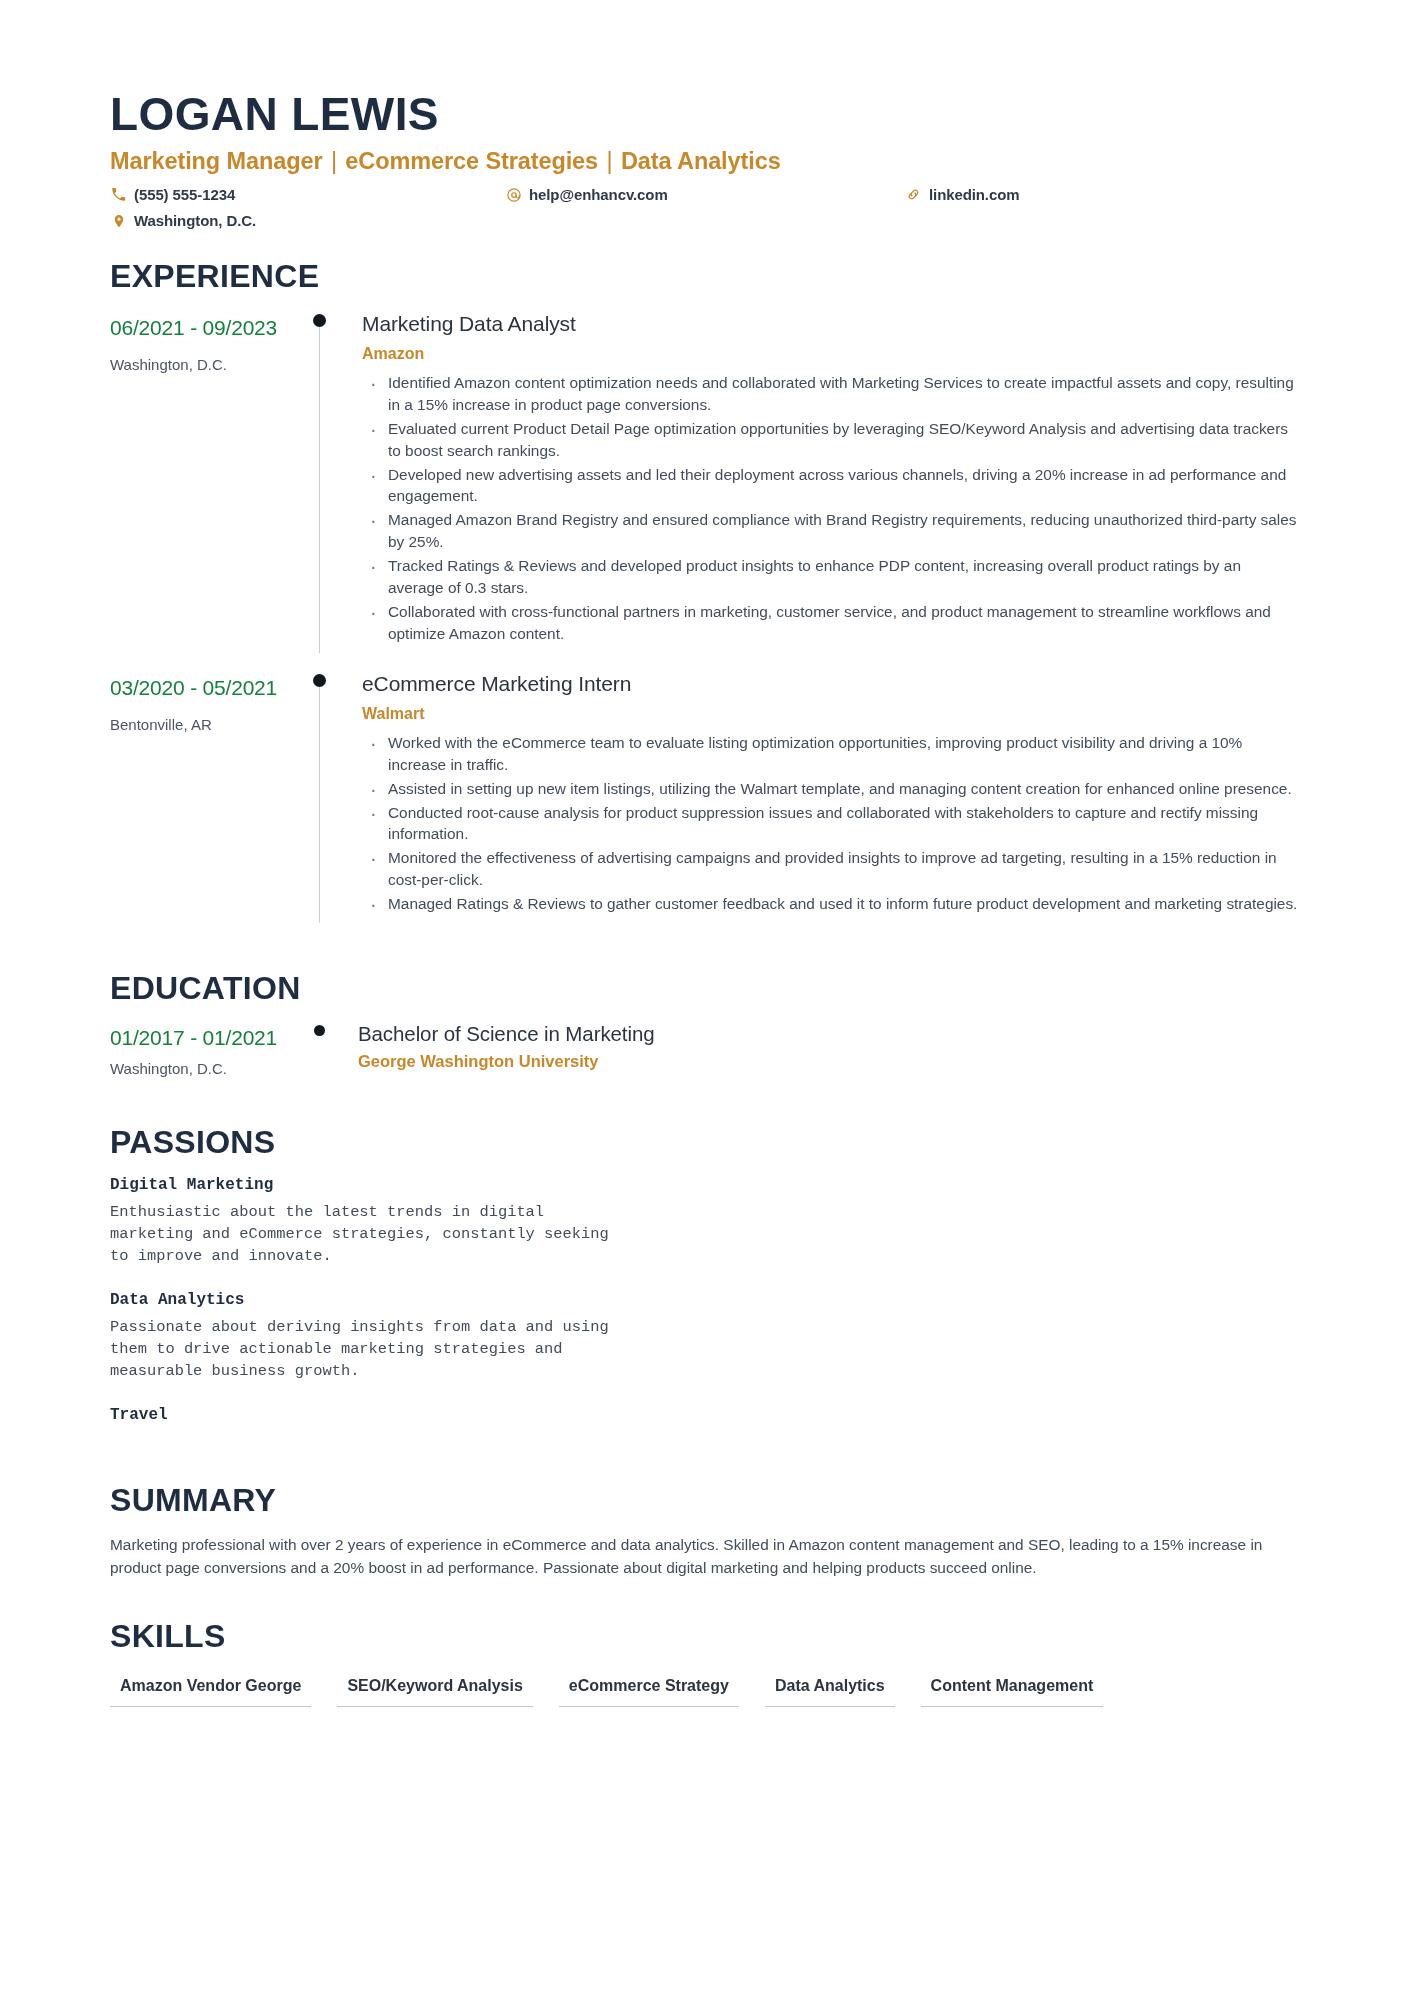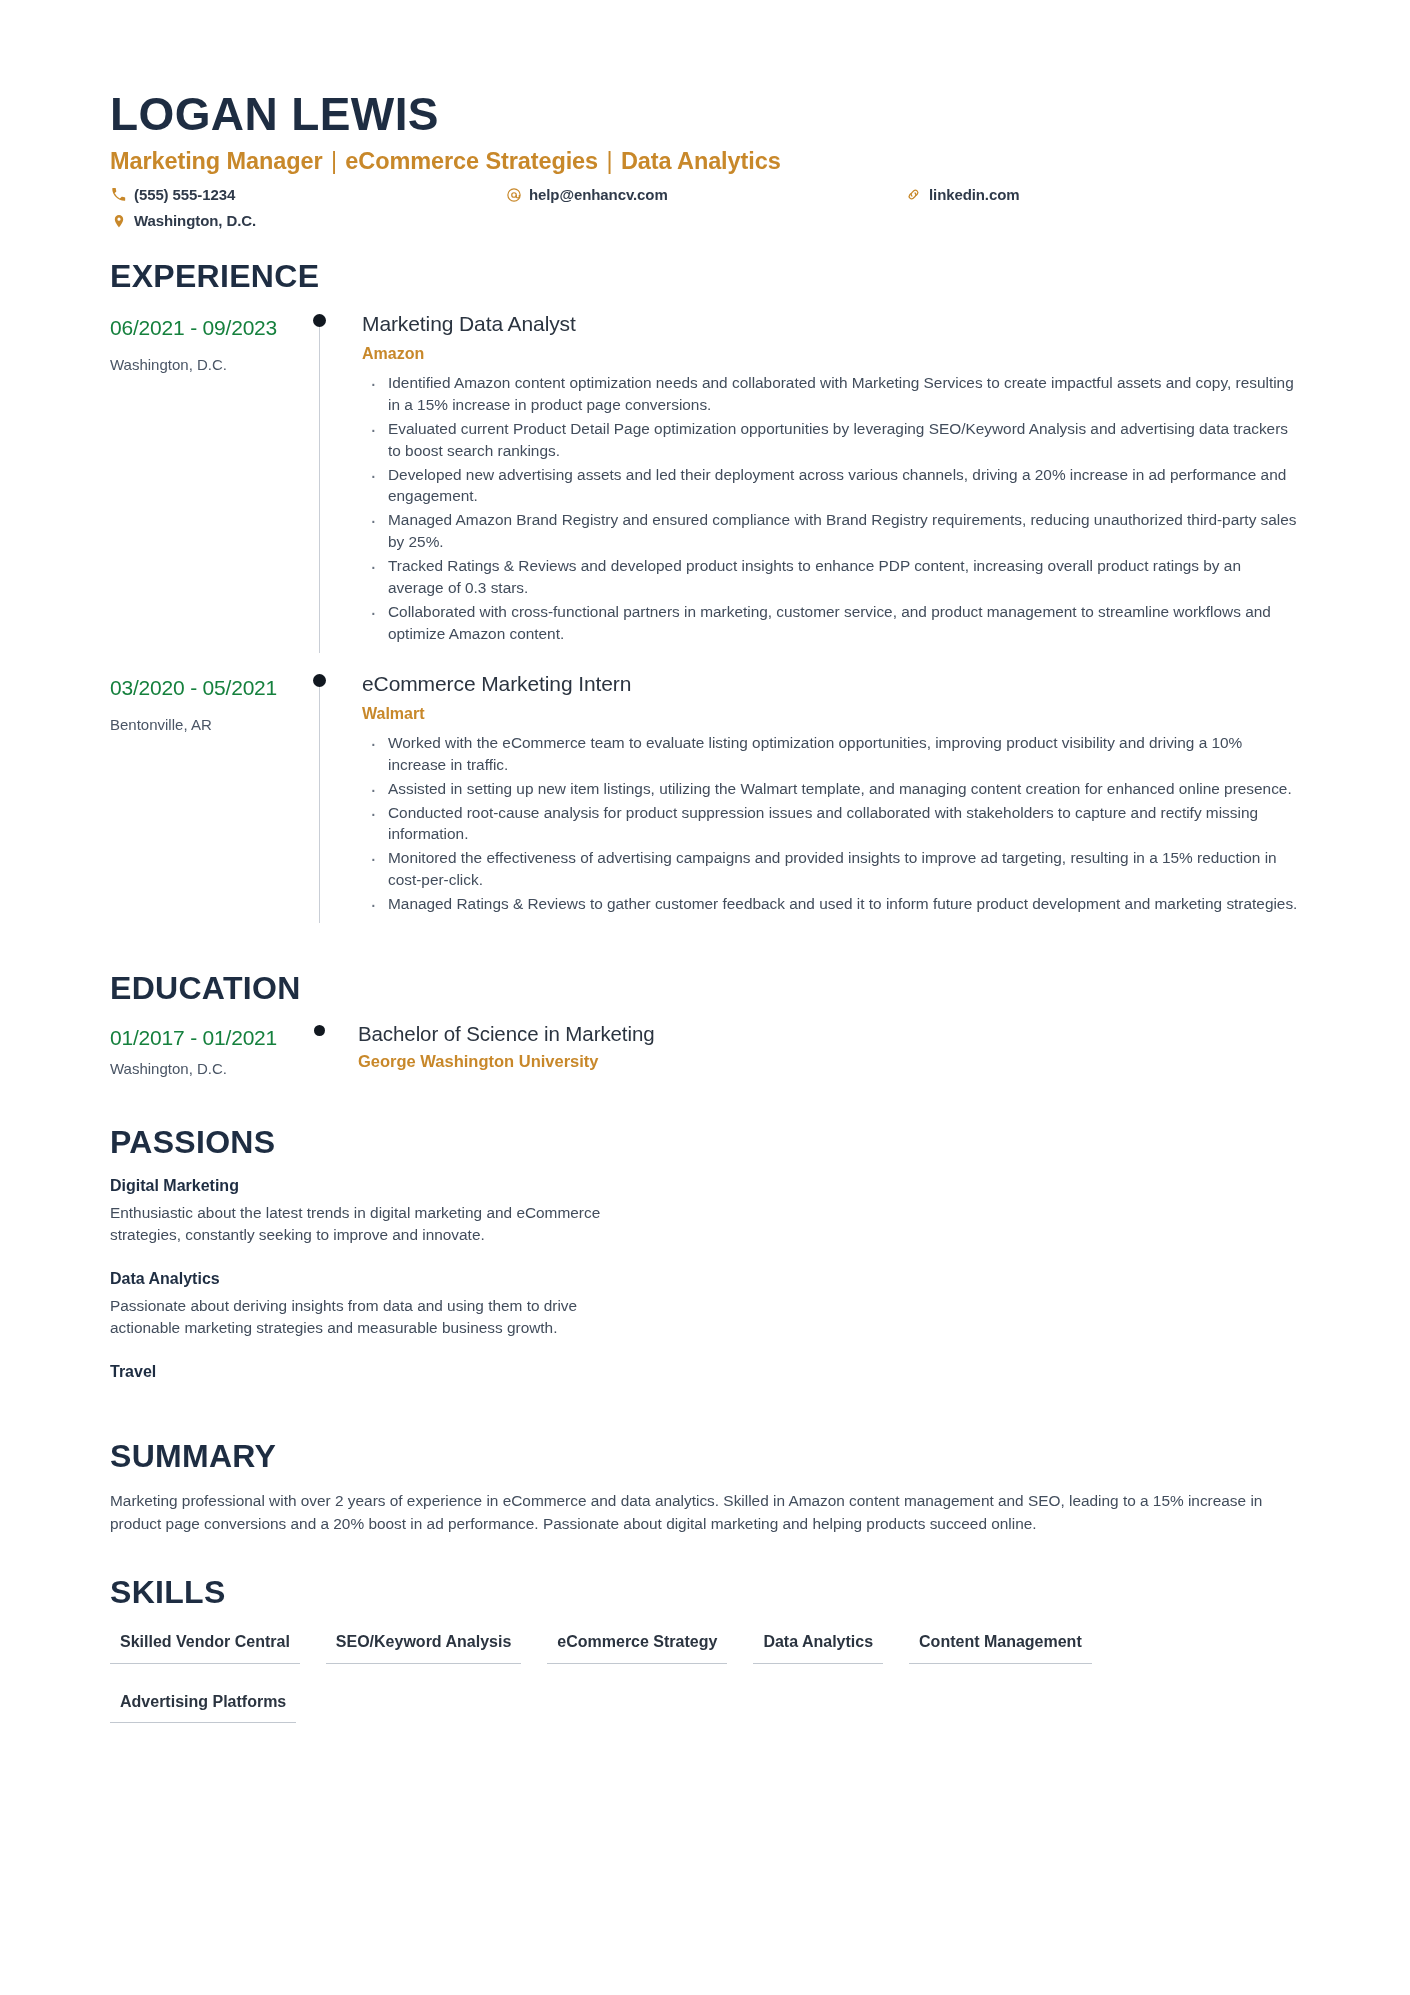--- a/index.html
+++ b/index.html
@@ -214,20 +214,21 @@
   .edu .job-title { font-size: 20.5px; }
   .edu .job-company { margin-top: 5px; font-size: 16.5px; }
   .edu .entry-right { padding-bottom: 0; }
   .edu .entry-rail { width: 48px; flex: 0 0 48px; }
 
   
   .passions-grid {
     display: flex;
     flex-wrap: wrap;
     column-gap: 12px;
+    font-family: Liberation Mono, monospace;
   }
   .passion {
     width: 50%;
     padding-right: 75px;
     margin-bottom: 23px;
   }
   .passion-title {
     font-size: 16px;
     font-weight: 700;
     color: #1e2d42;
@@ -449,21 +450,21 @@
     </div>
 
     <div class="section" style="margin-top:28px;">
       <div class="sec-title">SUMMARY</div>
       <div class="summary-text">Marketing professional with over 2 years of experience in eCommerce and data analytics. Skilled in Amazon content management and SEO, leading to a 15% increase in product page conversions and a 20% boost in ad performance. Passionate about digital marketing and helping products succeed online.</div>
     </div>
 
     <div class="section" style="margin-top:40px;">
       <div class="sec-title">SKILLS</div>
       <div class="skills-wrap">
-        <div class="skill-chip">Skilled Vendor Central</div>
+        <div class="skill-chip">Amazon Vendor George</div>
         <div class="skill-chip">SEO/Keyword Analysis</div>
         <div class="skill-chip">eCommerce Strategy</div>
         <div class="skill-chip">Data Analytics</div>
         <div class="skill-chip">Content Management</div>
         <div class="skill-chip">Advertising Platforms</div>
       </div>
     </div>
 
   </div>
 

